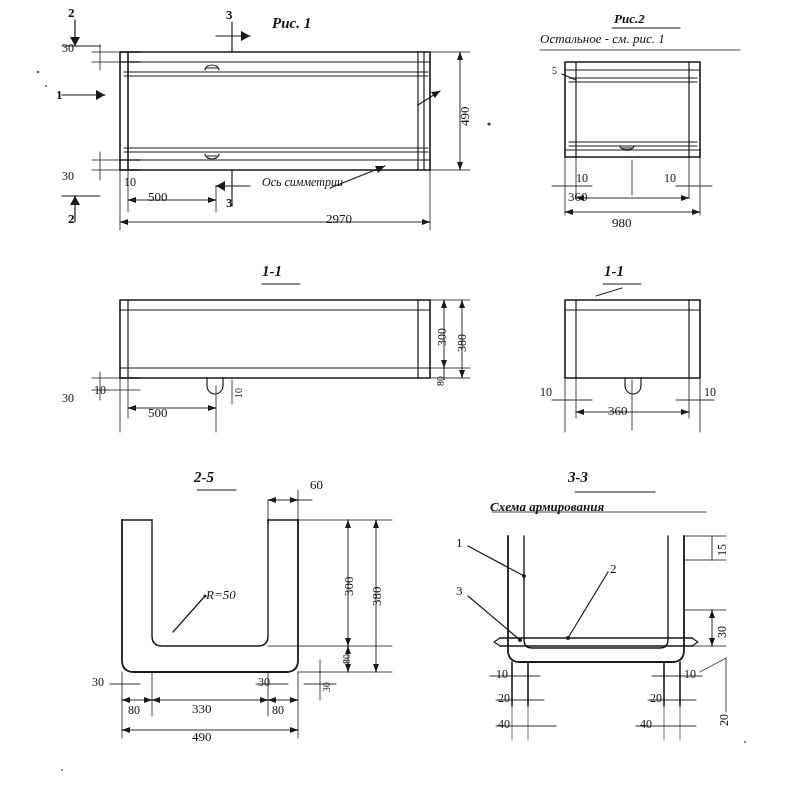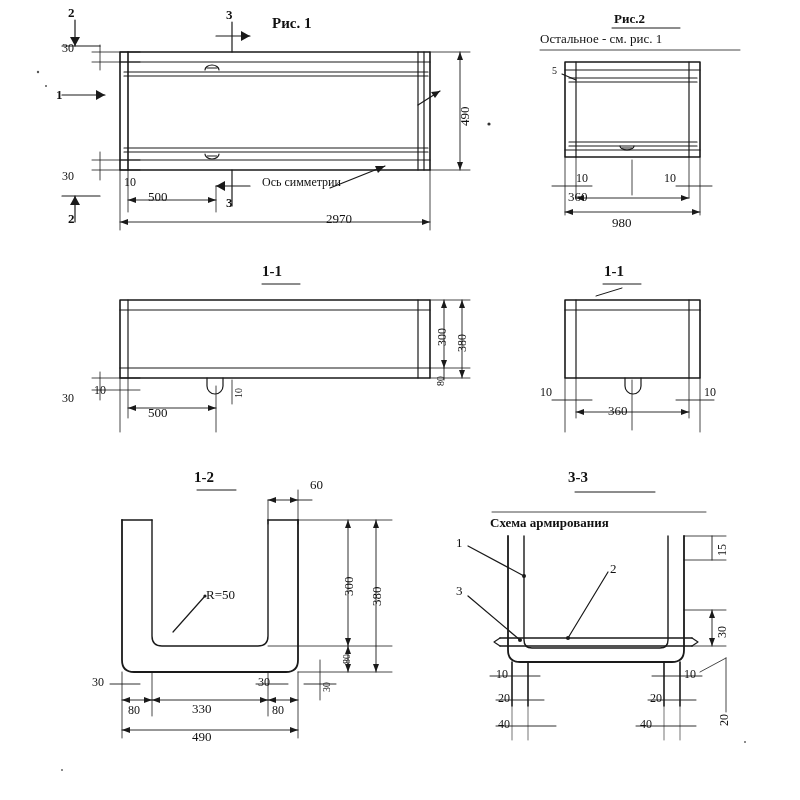--- a/index.html
+++ b/index.html
@@ -22,21 +22,21 @@
     height: 800px;
   }
   .lbl {
     position: absolute;
     font-family: "Liberation Serif", serif;
     font-size: 12px;
     color: #111;
     white-space: nowrap;
     line-height: 1;
   }
-  .lbl.italic { }
+  .lbl.italic { font-style: italic; }
   .lbl.bold { font-weight: bold; }
   .lbl.big { font-size: 15px; }
   .lbl.mid { font-size: 13px; }
   .lbl.sm { font-size: 10px; }
   .lbl.rot {
     transform-origin: 0 0;
     transform: rotate(-90deg);
   }
   
   #sheet svg { display: block; }
@@ -339,36 +339,36 @@
   <div class="lbl sm rot" style="left:234px; top:398px;">10</div>
   <div class="lbl rot" style="left:436px; top:346px;">300</div>
   <div class="lbl rot" style="left:456px; top:352px;">380</div>
   <div class="lbl sm rot" style="left:436px; top:386px;">80</div>
 
   <div class="lbl big bold italic" style="left:604px; top:264px;">1-1</div>
   <div class="lbl" style="left:540px; top:386px;">10</div>
   <div class="lbl" style="left:704px; top:386px;">10</div>
   <div class="lbl mid" style="left:608px; top:404px;">360</div>
 
-  <div class="lbl big bold italic" style="left:194px; top:470px;">1-2</div>
+  <div class="lbl big bold italic" style="left:194px; top:470px;">2-5</div>
   <div class="lbl mid" style="left:310px; top:478px;font-family:Liberation Serif, serif;">60</div>
   <div class="lbl mid italic" style="left:206px; top:588px;">R=50</div>
   <div class="lbl mid rot" style="left:342px; top:596px;">300</div>
   <div class="lbl mid rot" style="left:370px; top:606px;">380</div>
   <div class="lbl sm rot" style="left:342px; top:664px;">80</div>
   <div class="lbl" style="left:92px; top:676px;">30</div>
   <div class="lbl" style="left:258px; top:676px;">30</div>
   <div class="lbl sm rot" style="left:322px; top:692px;">30</div>
   <div class="lbl" style="left:128px; top:704px;">80</div>
   <div class="lbl mid" style="left:192px; top:702px;">330</div>
   <div class="lbl" style="left:272px; top:704px;">80</div>
   <div class="lbl mid" style="left:192px; top:730px;">490</div>
 
   <div class="lbl big bold italic" style="left:568px; top:470px;">3-3</div>
-  <div class="lbl mid bold italic" style="left:490px; top:516px;">Схема армирования</div>
+  <div class="lbl mid bold italic" style="left:490px; top:500px;">Схема армирования</div>
   <div class="lbl mid" style="left:456px; top:536px;">1</div>
   <div class="lbl mid" style="left:610px; top:562px;">2</div>
   <div class="lbl mid" style="left:456px; top:584px;">3</div>
   <div class="lbl rot" style="left:716px; top:556px;">15</div>
   <div class="lbl rot" style="left:716px; top:638px;">30</div>
   <div class="lbl rot" style="left:718px; top:726px;">20</div>
   <div class="lbl" style="left:496px; top:668px;">10</div>
   <div class="lbl" style="left:498px; top:692px;">20</div>
   <div class="lbl" style="left:498px; top:718px;">40</div>
   <div class="lbl" style="left:684px; top:668px;">10</div>

